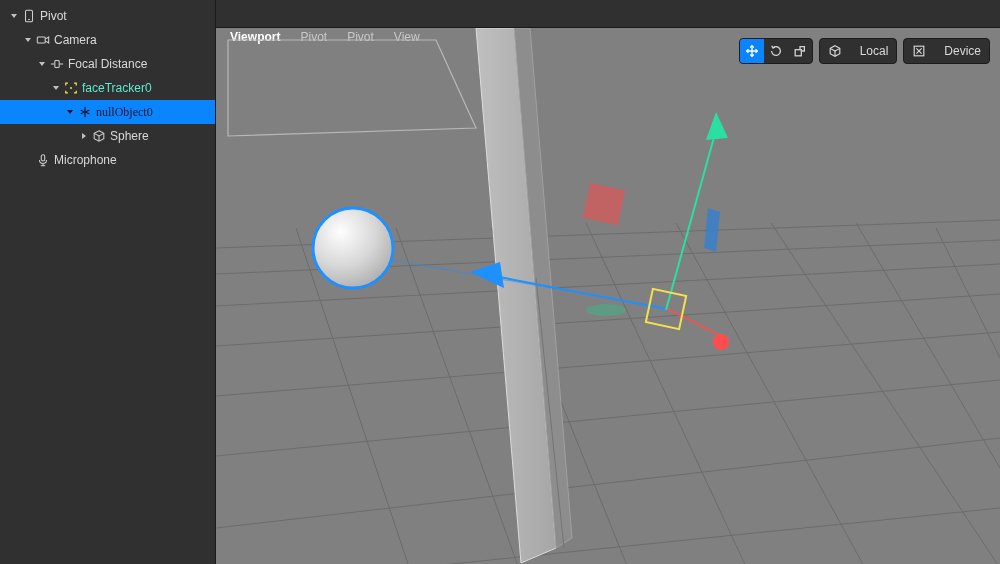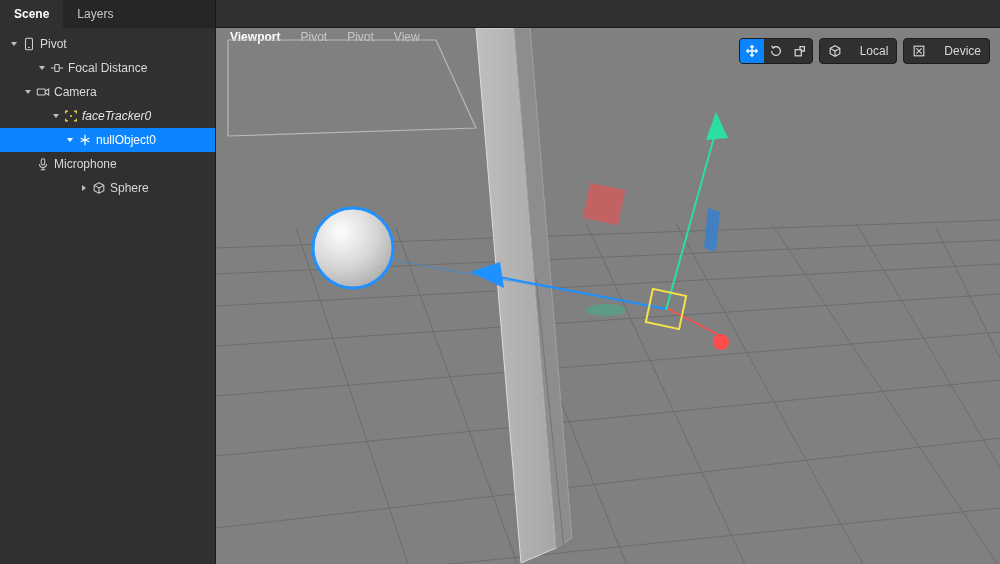--- a/index.html
+++ b/index.html
@@ -71,22 +71,22 @@
     justify-content: center;
     align-items: center;
     color: #cfcfcf;
   }
   .icon svg { width: 14px; height: 14px; stroke: currentColor; }
   .label { margin-left: 2px; }
   .sel {
     background: #0a84ff;
     color: #fff;
   }
-  .sel .icon, .sel .arrow, .sel .label { color: #ffffff; }
-  .hl-yellow { color: #e5e5e5; font-style: italic; }
+  .sel .icon, .sel .arrow, .sel .label { color: #0f172a; font-family: Liberation Serif, serif; }
+  .hl-yellow { color: #5eead4; }
   .hl-yellow .icon { color: #f6e34d; }
 
   
   .viewport {
     flex: 1;
     position: relative;
     background: #808080;
     overflow: hidden;
     display: flex;
     flex-direction: column;
@@ -158,74 +158,70 @@
     height: 24px;
     font-size: 12px;
     cursor: pointer;
   }
   .tool-txt svg { width: 14px; height: 14px; stroke: currentColor; }
 </style>
 </head>
 <body>
 
 <div class="sidebar">
-  <div class="sidebar-tabs">
-    <div class="sidebar-tab active">Scene</div>
-    <div class="sidebar-tab">Layers</div>
-  </div>
 
   <div class="tree">
 
     <div class="tree-row">
       <span class="pad" style="width:8px"></span>
       <span class="arrow">
         <svg viewBox="0 0 8 8">
             <path d="M1 2 L4 6 L7 2 Z" fill="currentColor"></path>
           </svg>
       </span>
       <span class="icon">
         <svg viewBox="0 0 16 16" fill="none" stroke-width="1.2">
             <rect x="4" y="1.5" width="8" height="13" rx="1.5"></rect>
             <line x1="7" y1="12" x2="9" y2="12"></line>
           </svg>
       </span>
       <span class="label">Pivot</span>
+    </div>
+
+    <div class="tree-row">
+      <span class="pad" style="width:22px"></span>
+      <span class="arrow">
+        <svg viewBox="0 0 8 8">
+            <path d="M1 2 L4 6 L7 2 Z" fill="currentColor"></path>
+          </svg>
+      </span>
+      <span class="icon">
+        <svg viewBox="0 0 16 16" fill="none" stroke-width="1.2">
+            <rect x="1.5" y="4.5" width="9" height="7" rx="1"></rect>
+            <path d="M10.5 7 L14.5 4.5 V11.5 L10.5 9"></path>
+          </svg>
+      </span>
+      <span class="label">Camera</span>
     </div>
 
     <div class="tree-row">
       <span class="pad" style="width:36px"></span>
       <span class="arrow">
         <svg viewBox="0 0 8 8">
             <path d="M1 2 L4 6 L7 2 Z" fill="currentColor"></path>
           </svg>
       </span>
       <span class="icon">
         <svg viewBox="0 0 16 16" fill="none" stroke-width="1.2">
             <path d="M1 8 H5"></path>
             <path d="M11 8 H15"></path>
             <rect x="5.5" y="4" width="5" height="8" rx="1"></rect>
           </svg>
       </span>
       <span class="label">Focal Distance</span>
-    </div>
-
-    <div class="tree-row">
-      <span class="pad" style="width:22px"></span>
-      <span class="arrow">
-        <svg viewBox="0 0 8 8">
-            <path d="M1 2 L4 6 L7 2 Z" fill="currentColor"></path>
-          </svg>
-      </span>
-      <span class="icon">
-        <svg viewBox="0 0 16 16" fill="none" stroke-width="1.2">
-            <rect x="1.5" y="4.5" width="9" height="7" rx="1"></rect>
-            <path d="M10.5 7 L14.5 4.5 V11.5 L10.5 9"></path>
-          </svg>
-      </span>
-      <span class="label">Camera</span>
     </div>
 
 
 
     <div class="tree-row hl-yellow">
       <span class="pad" style="width:50px"></span>
       <span class="arrow">
         <svg viewBox="0 0 8 8">
             <path d="M1 2 L4 6 L7 2 Z" fill="currentColor"></path>
           </svg>
@@ -254,47 +250,47 @@
         <svg viewBox="0 0 16 16" fill="none" stroke-width="1.4">
             <line x1="8" y1="2" x2="8" y2="14"></line>
             <line x1="3" y1="10" x2="13" y2="6"></line>
             <line x1="3" y1="6" x2="13" y2="10"></line>
           </svg>
       </span>
       <span class="label">nullObject0</span>
     </div>
 
     <div class="tree-row">
+      <span class="pad" style="width:78px"></span>
+      <span class="arrow closed">
+        <svg viewBox="0 0 8 8">
+            <path d="M1 2 L4 6 L7 2 Z" fill="currentColor"></path>
+          </svg>
+      </span>
+      <span class="icon">
+        <svg viewBox="0 0 16 16" fill="none" stroke-width="1.2">
+            <path d="M8 2 L13.5 5 V11 L8 14 L2.5 11 V5 Z"></path>
+            <path d="M2.5 5 L8 8 L13.5 5"></path>
+            <line x1="8" y1="8" x2="8" y2="14"></line>
+          </svg>
+      </span>
+      <span class="label">Sphere</span>
+    </div>
+
+    <div class="tree-row">
       <span class="pad" style="width:34px"></span>
       <span class="icon">
         <svg viewBox="0 0 16 16" fill="none" stroke-width="1.2">
             <rect x="6" y="2" width="4" height="7" rx="2"></rect>
             <path d="M4 8 a4 4 0 0 0 8 0"></path>
             <line x1="8" y1="12" x2="8" y2="14.5"></line>
             <line x1="5.5" y1="14.5" x2="10.5" y2="14.5"></line>
           </svg>
       </span>
       <span class="label">Microphone</span>
-    </div>
-
-    <div class="tree-row">
-      <span class="pad" style="width:78px"></span>
-      <span class="arrow closed">
-        <svg viewBox="0 0 8 8">
-            <path d="M1 2 L4 6 L7 2 Z" fill="currentColor"></path>
-          </svg>
-      </span>
-      <span class="icon">
-        <svg viewBox="0 0 16 16" fill="none" stroke-width="1.2">
-            <path d="M8 2 L13.5 5 V11 L8 14 L2.5 11 V5 Z"></path>
-            <path d="M2.5 5 L8 8 L13.5 5"></path>
-            <line x1="8" y1="8" x2="8" y2="14"></line>
-          </svg>
-      </span>
-      <span class="label">Sphere</span>
     </div>
 
   </div>
 </div>
 
 <div class="viewport">
   <div class="view-bar">
     <span class="active">Viewport</span>
     <span>Pivot</span>
     <span>Pivot</span>

